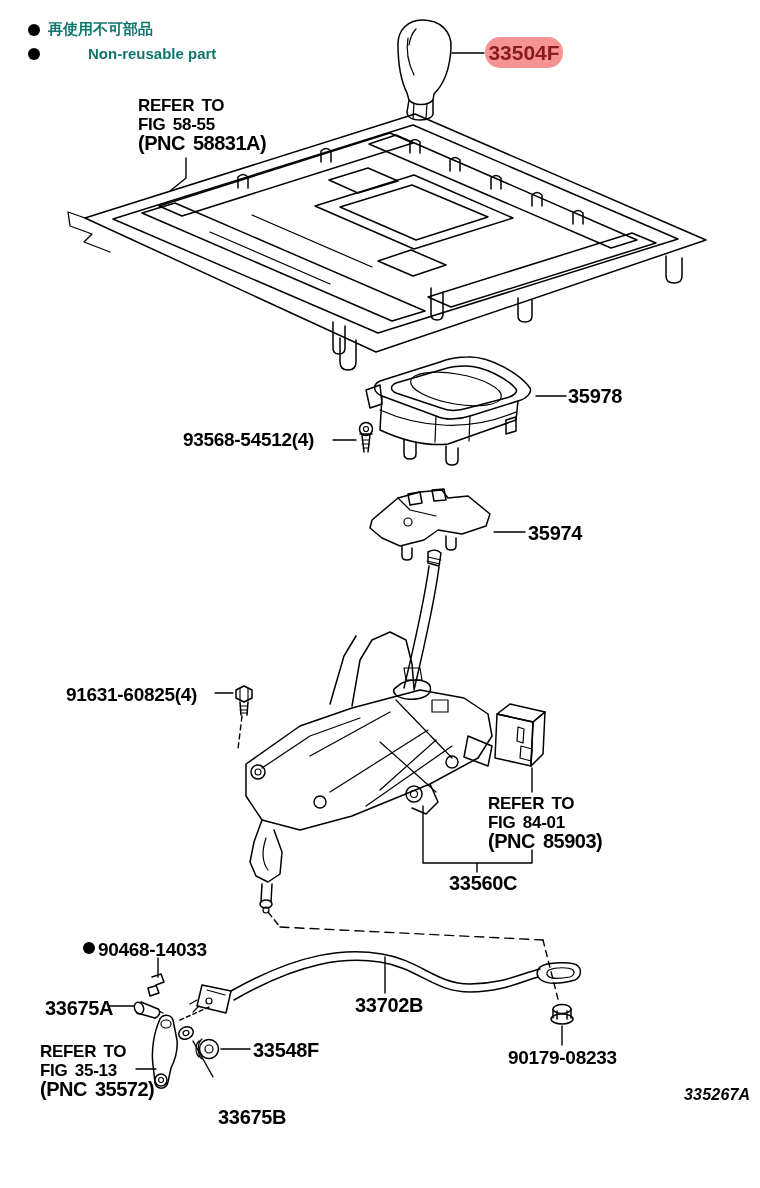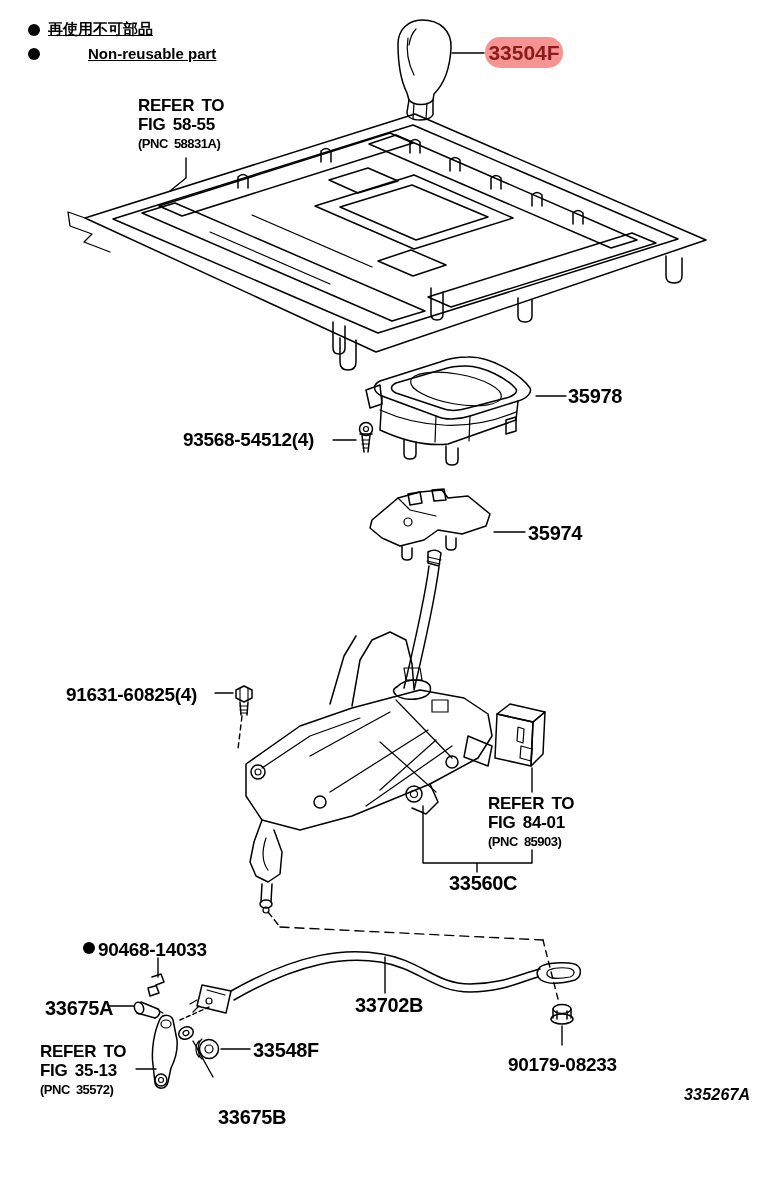--- a/index.html
+++ b/index.html
@@ -5,23 +5,23 @@
   html,body{margin:0;padding:0;background:#fff;}
   #page{position:relative;width:760px;height:1188px;background:#ffffff;overflow:hidden;
         font-family:"Liberation Sans",sans-serif;}
   svg{position:absolute;left:0;top:0;}
   .label{position:absolute;font-family:"Liberation Sans",sans-serif;font-weight:bold;
          color:#000;white-space:nowrap;letter-spacing:-0.3px;}
   .pn{font-size:20px;}
   .pn-sm{font-size:19px;}
   .fig-code{font-size:16px;letter-spacing:0.2px;}
   .refer{font-size:17px;line-height:19px;word-spacing:3px;}
-  .refer .pnc{font-size:13px;letter-spacing:-0.5px;}
+  .refer .pnc{font-size:20px;letter-spacing:-0.5px;}
   .legend-row{position:absolute;display:flex;align-items:center;gap:8px;}
-  .legend-row .txt{font-size:15px;font-weight:bold;color:#000000;text-decoration:underline;}
+  .legend-row .txt{font-size:15px;font-weight:bold;color:#0f766e;}
   .bullet{width:12px;height:12px;border-radius:50%;background:#000;flex:0 0 auto;}
   .hl{position:absolute;left:485px;top:37px;width:78px;height:31px;background:#f69494;
       display:flex;align-items:center;justify-content:center;
       font-size:21px;font-weight:bold;color:#8a1b1b;letter-spacing:0px;border-radius:15px;}
   .inline-bullet{position:absolute;width:12px;height:12px;border-radius:50%;background:#000;}
   .footer{position:absolute;left:0;top:1112px;width:760px;height:76px;background:#6d6d6d;
           border-top:2px solid #4a4a4a;border-bottom:2px solid #4a4a4a;box-sizing:border-box;
           display:flex;align-items:center;justify-content:center;gap:38px;}
   .footer span{color:#ffffff;font-size:29px;font-weight:400;letter-spacing:0.5px;
                transform:scaleX(0.93);}
@@ -257,18 +257,18 @@
   <div class="label pn" style="left:355px;top:994px;">33702B</div>
 
   <div class="label refer" style="left:40px;top:1042px;">
     <div>REFER TO</div>
     <div>FIG 35-13</div>
     <div class="pnc">(PNC 35572)</div>
   </div>
 
   <div class="label pn" style="left:253px;top:1039px;">33548F</div>
   <div class="label pn" style="left:218px;top:1106px;">33675B</div>
-  <div class="label pn-sm" style="left:508px;top:1047px;margin-top:7px;">90179-08233</div>
+  <div class="label pn-sm" style="left:508px;top:1047px;">90179-08233</div>
 
   <div class="label fig-code" style="left:684px;top:1086px;font-style:italic;">335267A</div>
 
 
 </div>
 
 </body></html>

